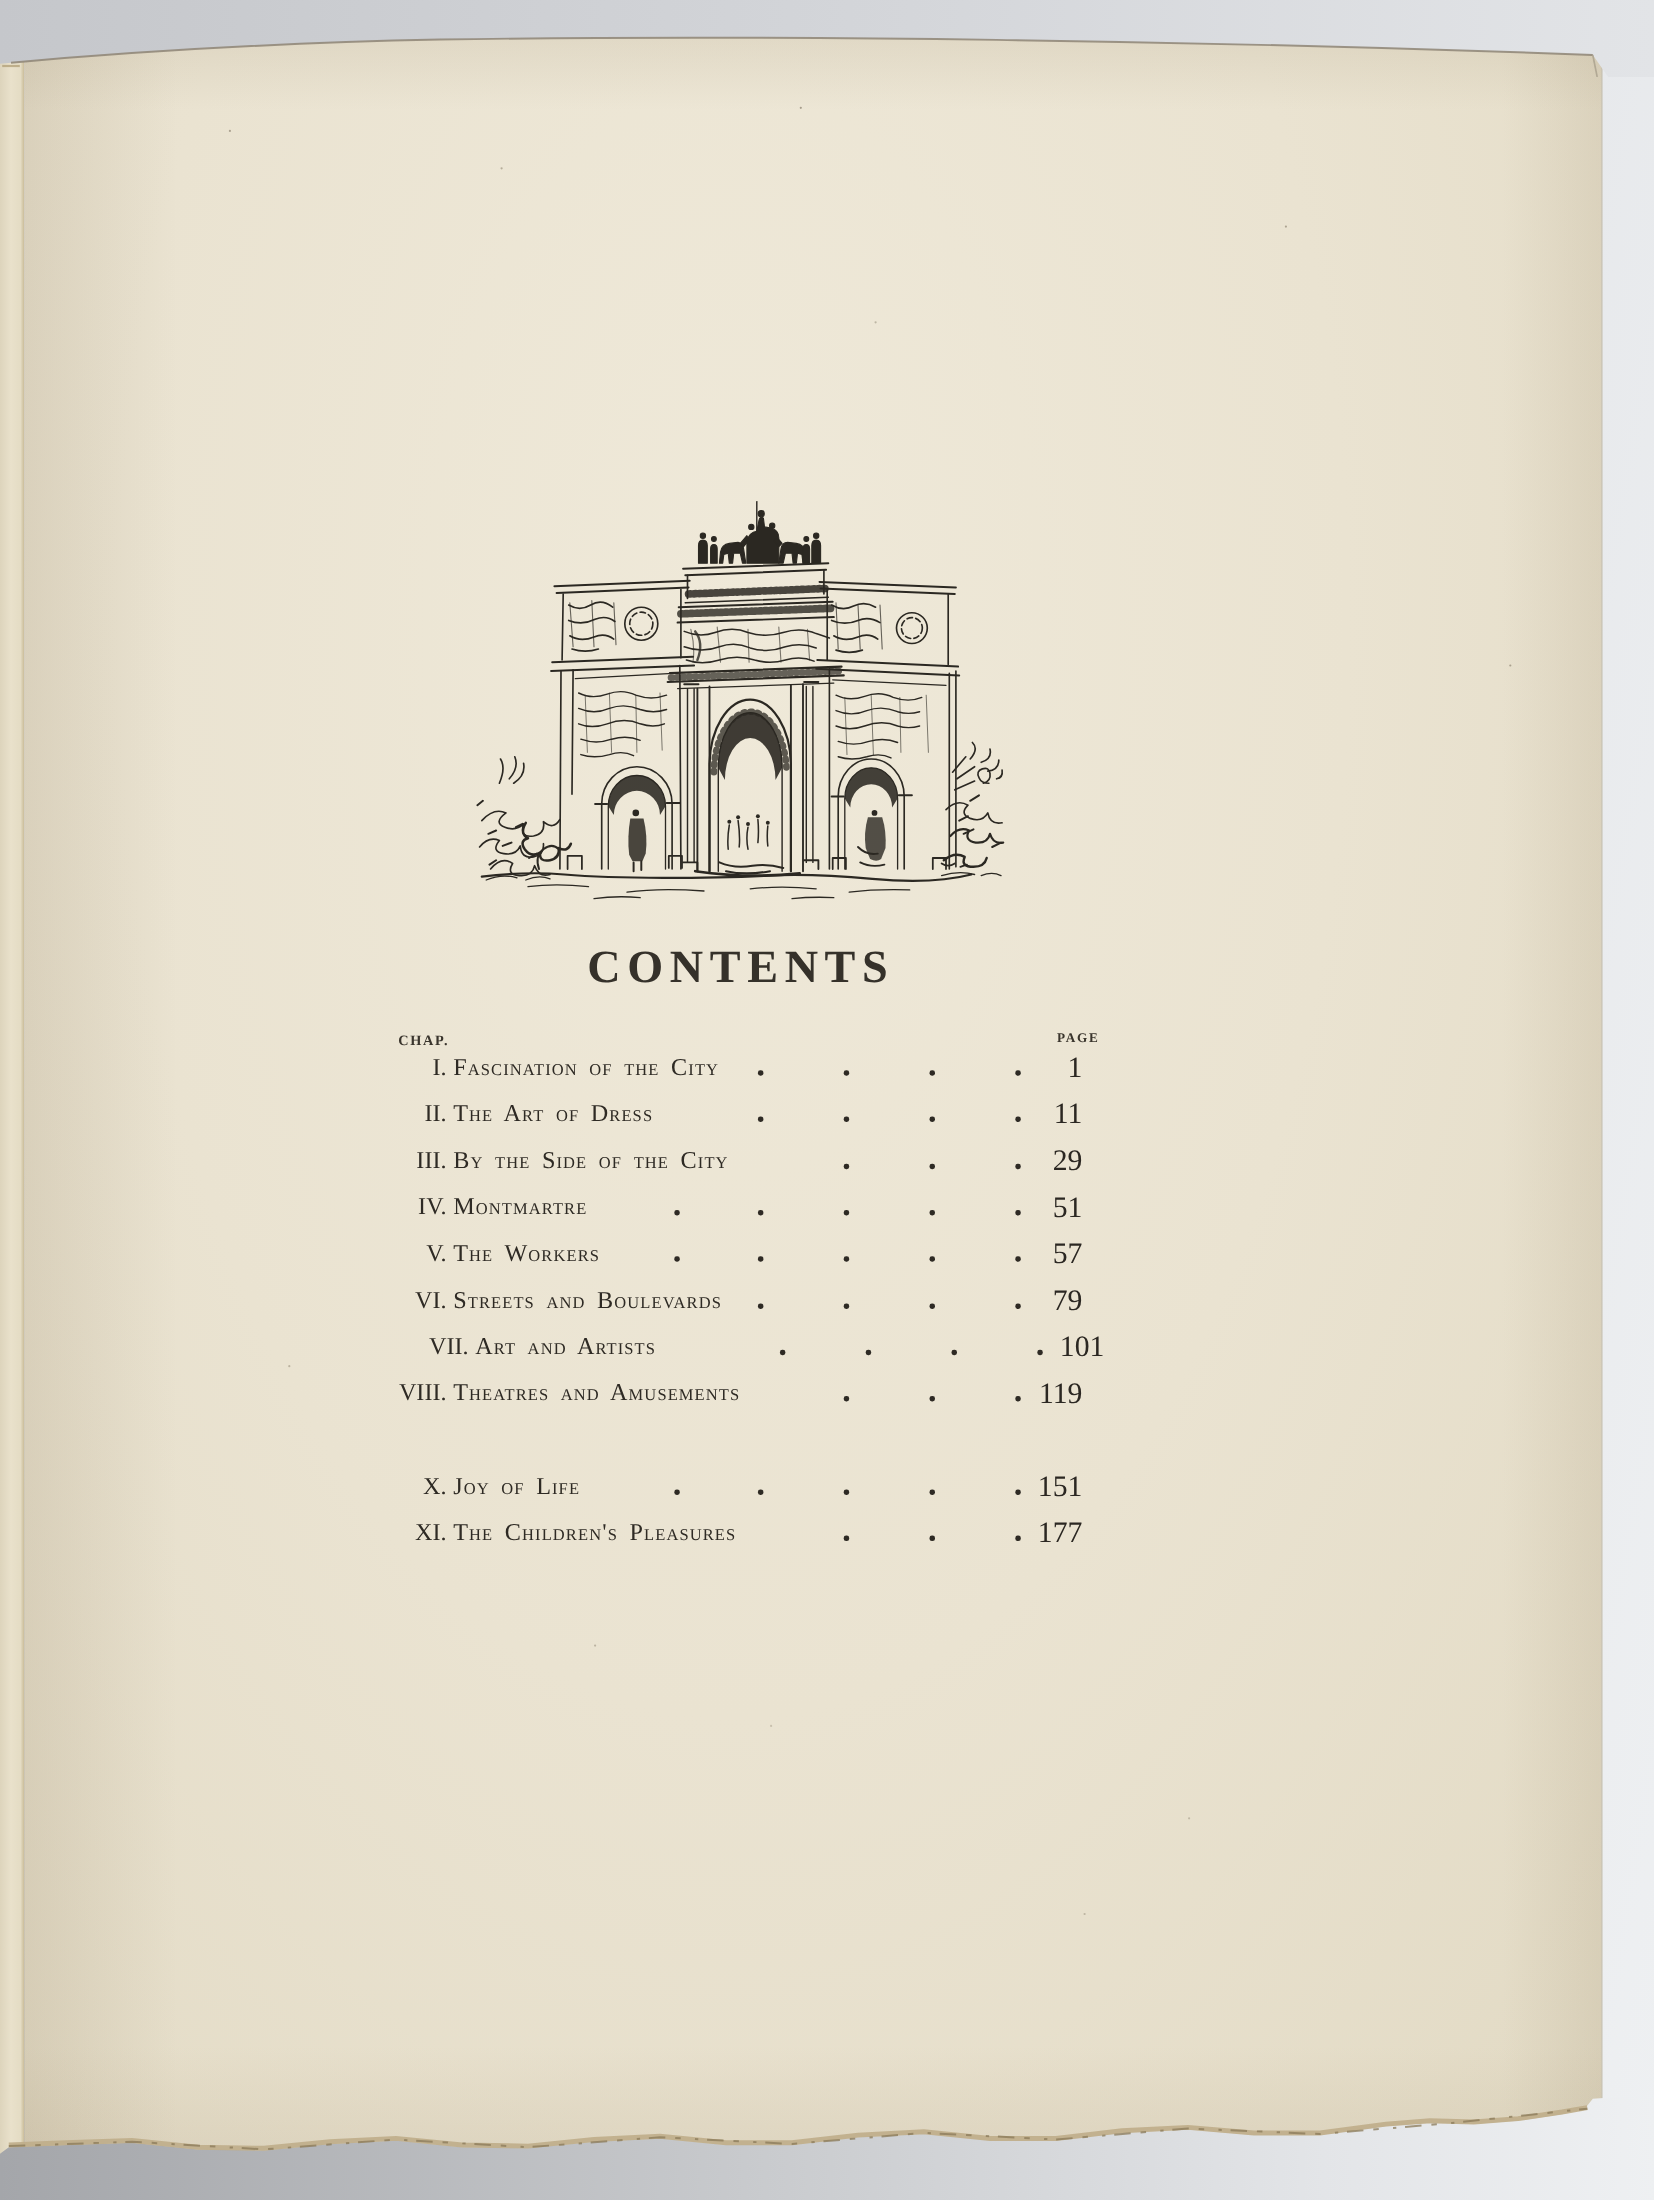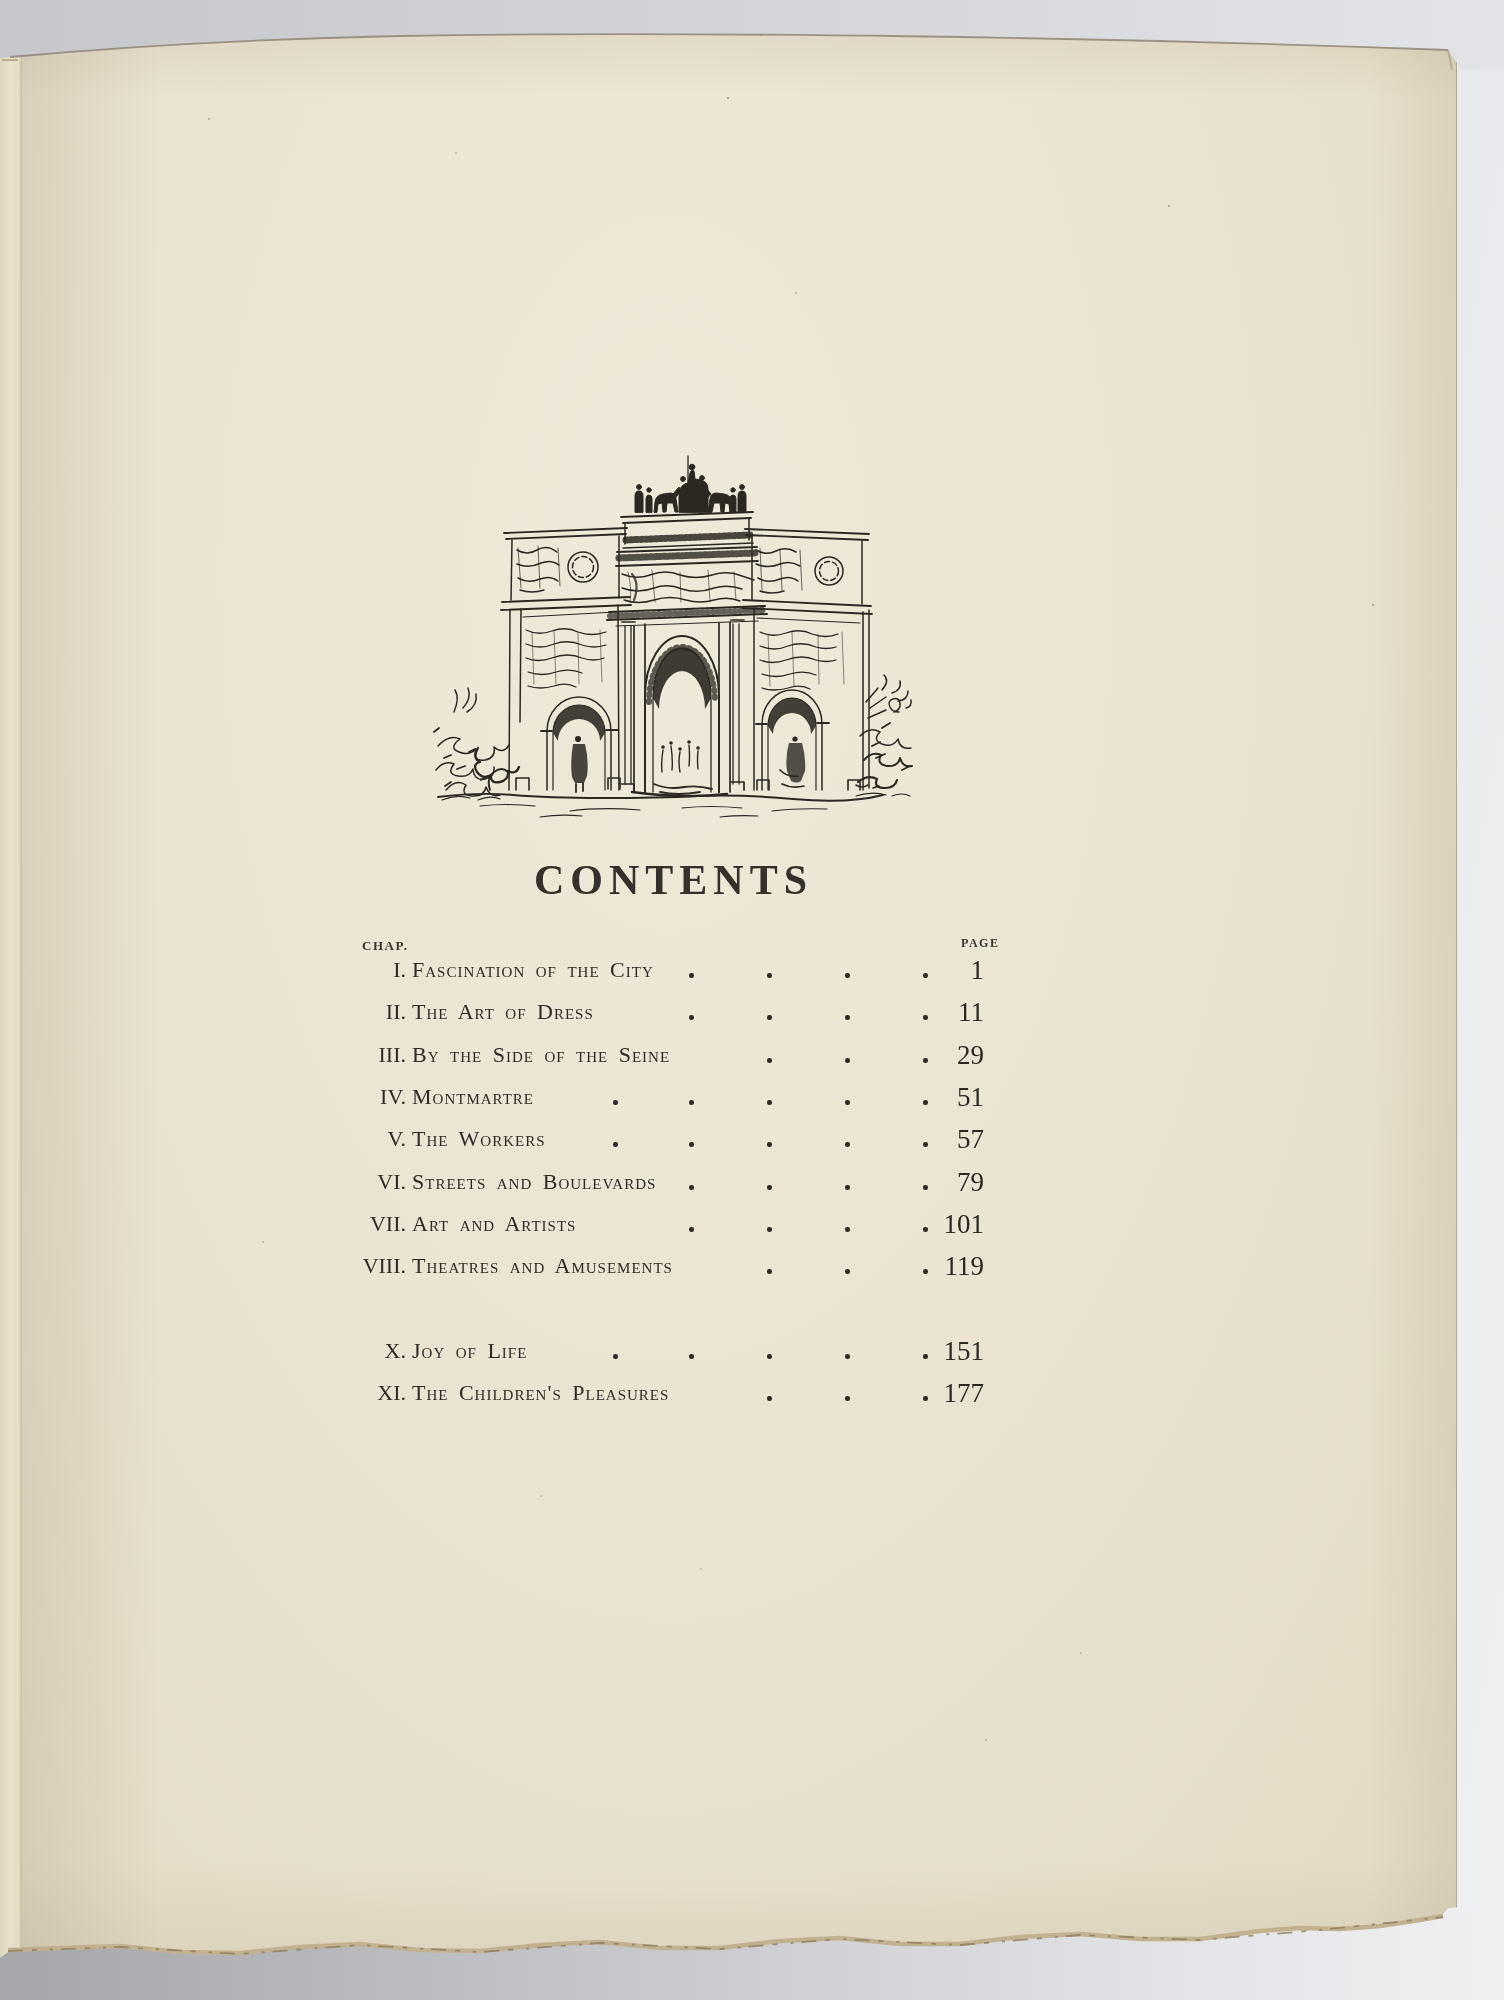--- a/index.html
+++ b/index.html
@@ -262,21 +262,21 @@
     <span class="numeral">II.</span>
     <span class="title">The Art of Dress</span>
     <span class="pageno">11</span>
   <span class="dot" style="left: 689px;"></span>
       <span class="dot" style="left: 767px;"></span>
       <span class="dot" style="left: 845px;"></span>
       <span class="dot" style="left: 923px;"></span>
     </div>
     <div class="abs toc-row" style="top: 1040px;">
     <span class="numeral">III.</span>
-    <span class="title">By the Side of the Seine</span>
+    <span class="title">By the Side of the City</span>
     <span class="pageno">29</span>
   <span class="dot" style="left: 767px;"></span>
       <span class="dot" style="left: 845px;"></span>
       <span class="dot" style="left: 923px;"></span>
     </div>
     <div class="abs toc-row" style="top: 1082px;">
     <span class="numeral">IV.</span>
     <span class="title">Montmartre</span>
     <span class="pageno">51</span>
   <span class="dot" style="left: 613px;"></span>
@@ -297,21 +297,21 @@
     </div>
     <div class="abs toc-row" style="top: 1167px;">
     <span class="numeral">VI.</span>
     <span class="title">Streets and Boulevards</span>
     <span class="pageno">79</span>
   <span class="dot" style="left: 689px;"></span>
       <span class="dot" style="left: 767px;"></span>
       <span class="dot" style="left: 845px;"></span>
       <span class="dot" style="left: 923px;"></span>
     </div>
-    <div class="abs toc-row" style="top: 1209px;">
+    <div class="abs toc-row" style="top: 1209px; margin-left: 20px;">
     <span class="numeral">VII.</span>
     <span class="title">Art and Artists</span>
     <span class="pageno">101</span>
   <span class="dot" style="left: 689px;"></span>
       <span class="dot" style="left: 767px;"></span>
       <span class="dot" style="left: 845px;"></span>
       <span class="dot" style="left: 923px;"></span>
     </div>
     <div class="abs toc-row" style="top: 1251px;">
     <span class="numeral">VIII.</span>

